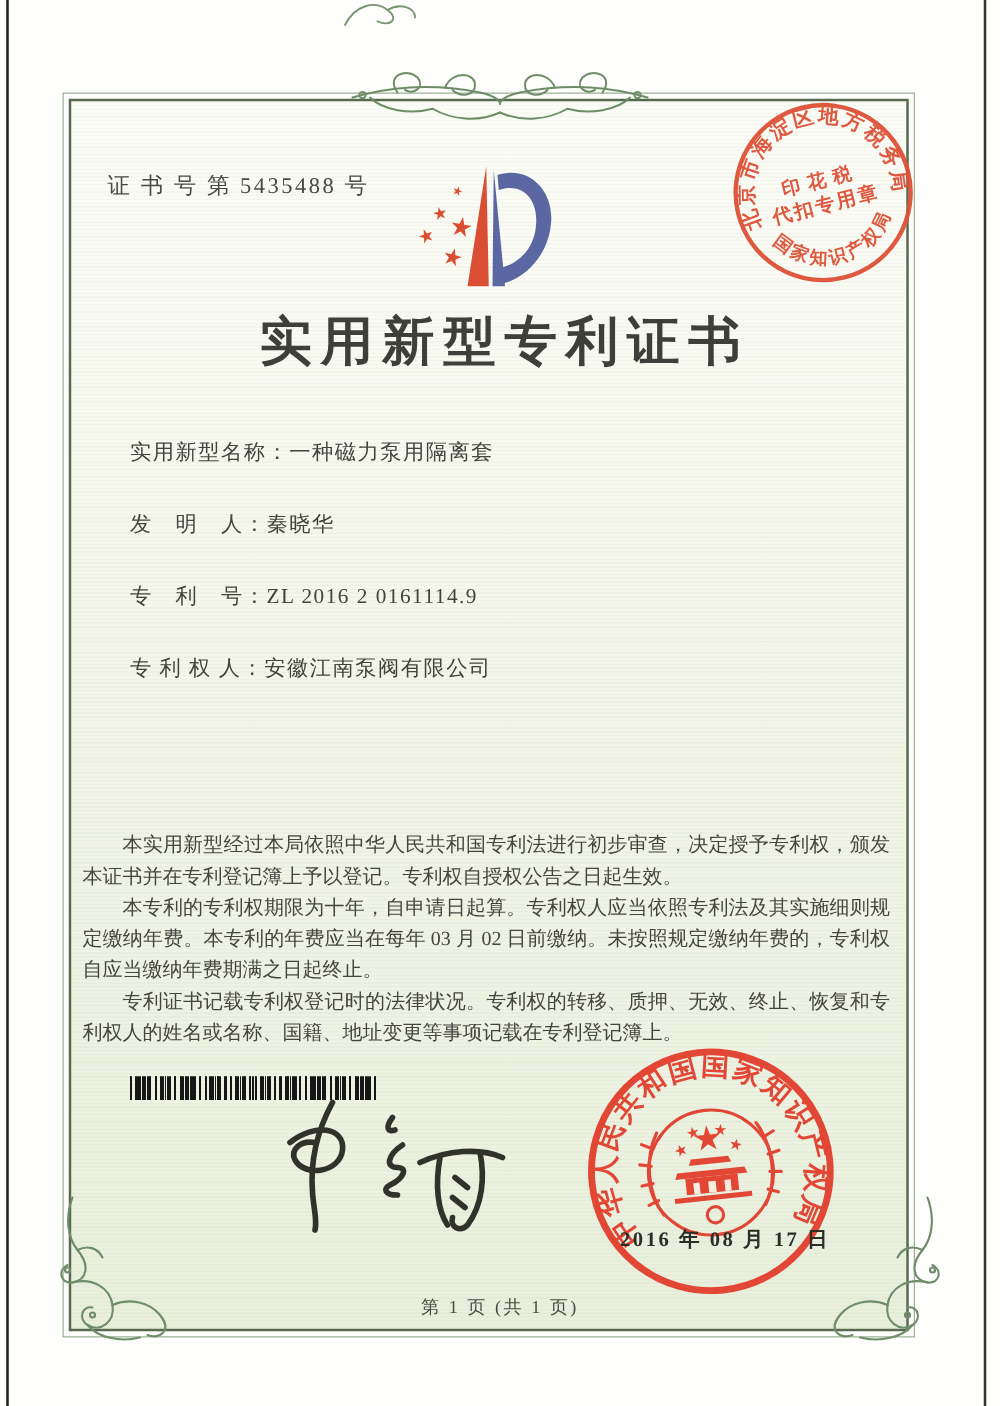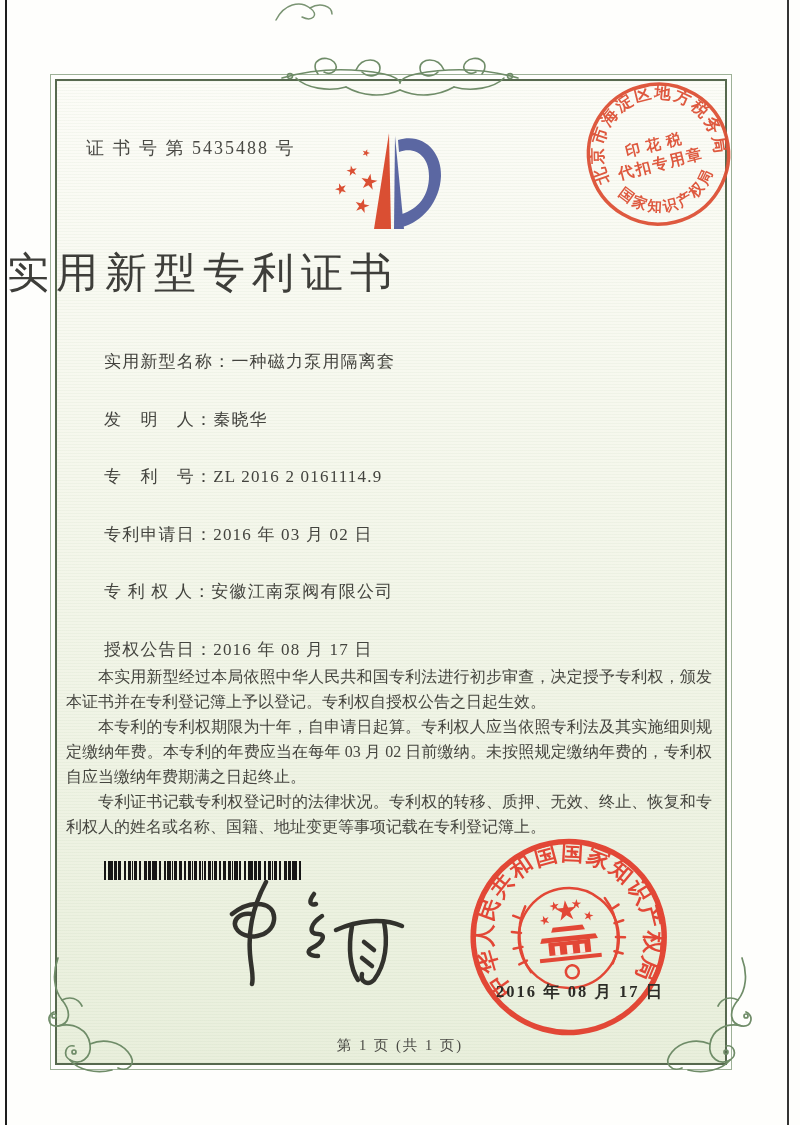--- a/index.html
+++ b/index.html
@@ -15,21 +15,21 @@
         background:linear-gradient(180deg,#fcfcf7 0%,#f5f7ec 40%,#e9efdc 100%);
         background-blend-mode:multiply;z-index:1;}
   .frame-inner::after{content:"";position:absolute;inset:0;
         background:repeating-linear-gradient(0deg,rgba(110,150,100,0.05) 0 1px,transparent 1px 3px);}
   .ornament{position:absolute;z-index:2;}
   .corner-br{transform:scaleX(-1);}
   .content{position:absolute;z-index:3;}
   .cert-number{left:86px;top:136px;font-size:18px;letter-spacing:2px;color:#4a4a45;}
   .logo{left:328px;top:126px;}
   .tax-stamp{left:576px;top:78px;transform:rotate(-14deg);opacity:.95;z-index:4;}
-  .page-title{left:0;top:245px;width:800px;font-size:42px;font-weight:400;
+  .page-title{left:0;top:245px;width:800px;text-align:center;font-size:42px;font-weight:700;
         letter-spacing:7px;text-indent:7px;color:#3e3e3a;}
   .fields{left:104px;top:350px;width:560px;font-size:17px;letter-spacing:1.2px;color:#43433e;}
   .field-row{height:23px;margin-bottom:34.5px;white-space:nowrap;}
   .paragraphs{left:66px;top:664px;width:646px;font-size:16px;line-height:25px;
         text-align:justify;color:#45453f;}
   .paragraphs p{margin:0;text-indent:2em;}
   .barcode{left:104px;top:861px;width:200px;height:19px;z-index:4;
         background-image:
           repeating-linear-gradient(90deg,#161616 0 2px,rgba(0,0,0,0) 2px 5px),
           repeating-linear-gradient(90deg,#161616 0 1px,rgba(0,0,0,0) 1px 7px),
@@ -129,27 +129,21 @@
     <div class="field-row">
       <span>实用新型名称：</span><span>一种磁力泵用隔离套</span>
     </div>
     <div class="field-row">
       <span>发　明　人：</span><span>秦晓华</span>
     </div>
     <div class="field-row">
       <span>专　利　号：</span><span>ZL 2016 2 0161114.9</span>
     </div>
     <div class="field-row">
-      <span>专利申请日：</span><span>2016 年 03 月 02 日</span>
-    </div>
-    <div class="field-row">
       <span>专 利 权 人：</span><span>安徽江南泵阀有限公司</span>
-    </div>
-    <div class="field-row">
-      <span>授权公告日：</span><span>2016 年 08 月 17 日</span>
     </div>
   </div>
 
   <div class="content paragraphs">
     <p>本实用新型经过本局依照中华人民共和国专利法进行初步审查，决定授予专利权，颁发本证书并在专利登记簿上予以登记。专利权自授权公告之日起生效。</p>
     <p>本专利的专利权期限为十年，自申请日起算。专利权人应当依照专利法及其实施细则规定缴纳年费。本专利的年费应当在每年 03 月 02 日前缴纳。未按照规定缴纳年费的，专利权自应当缴纳年费期满之日起终止。</p>
     <p>专利证书记载专利权登记时的法律状况。专利权的转移、质押、无效、终止、恢复和专利权人的姓名或名称、国籍、地址变更等事项记载在专利登记簿上。</p>
   </div>
 
   <div class="content barcode"></div>

